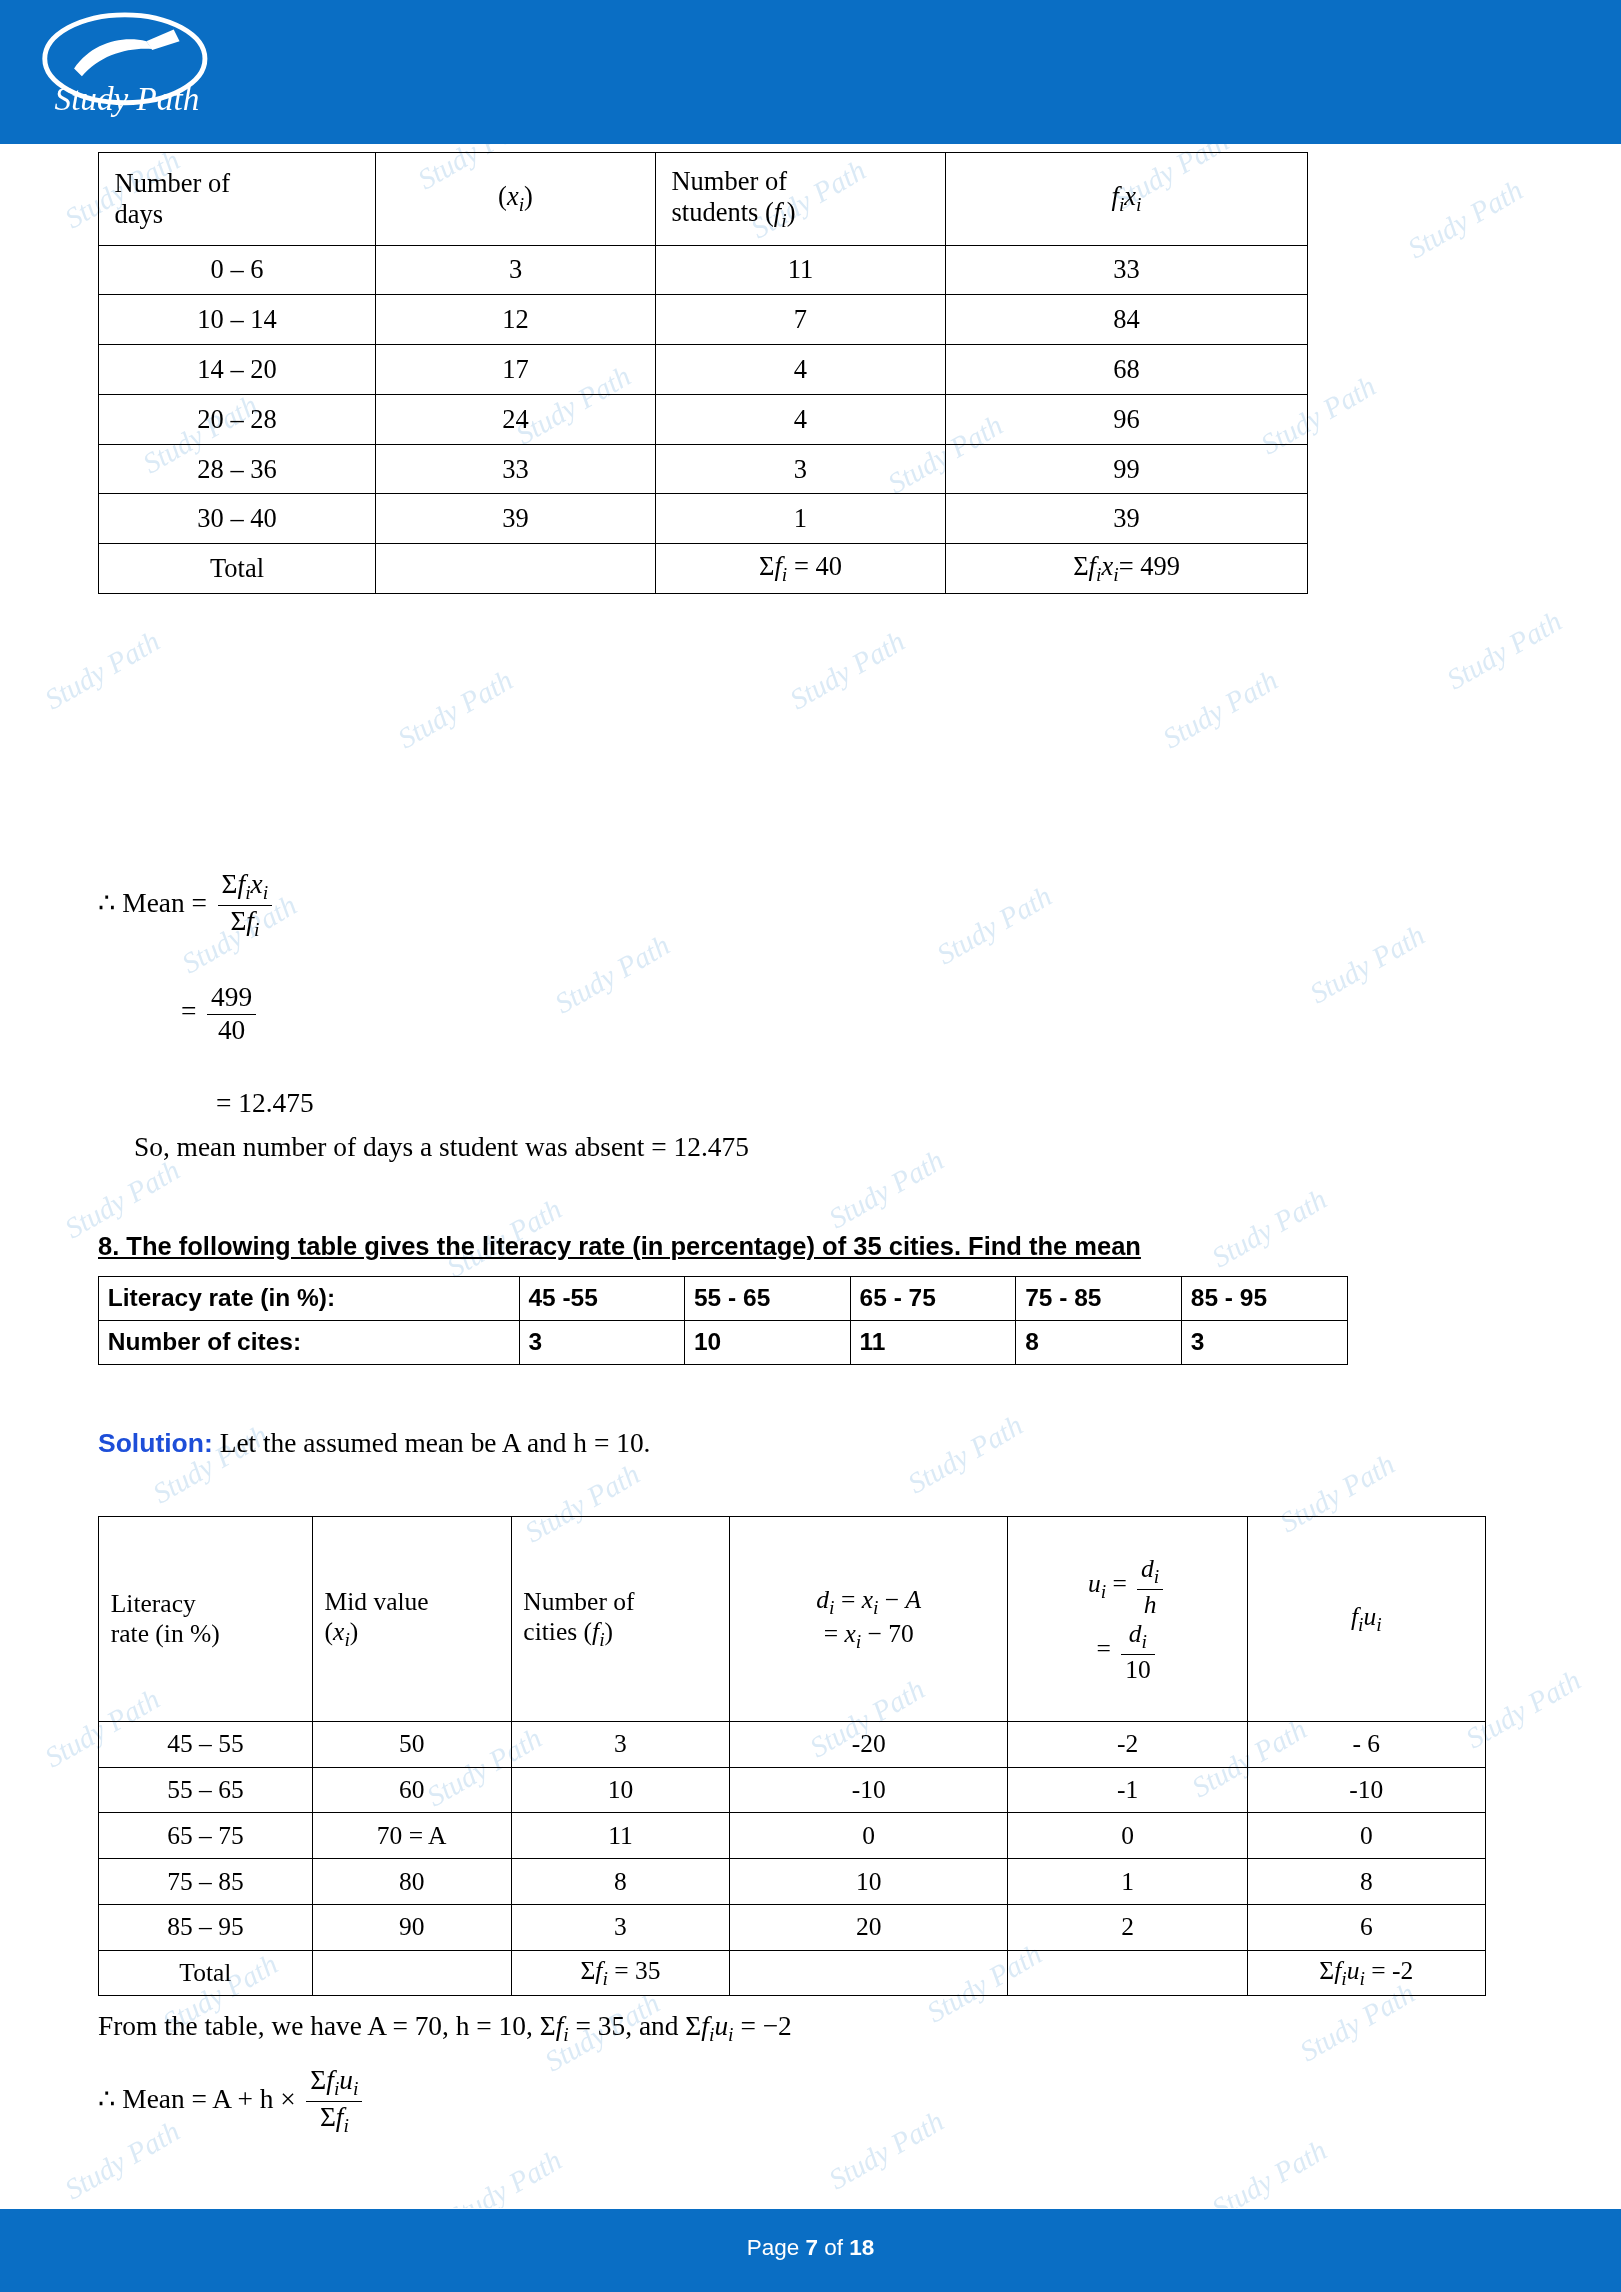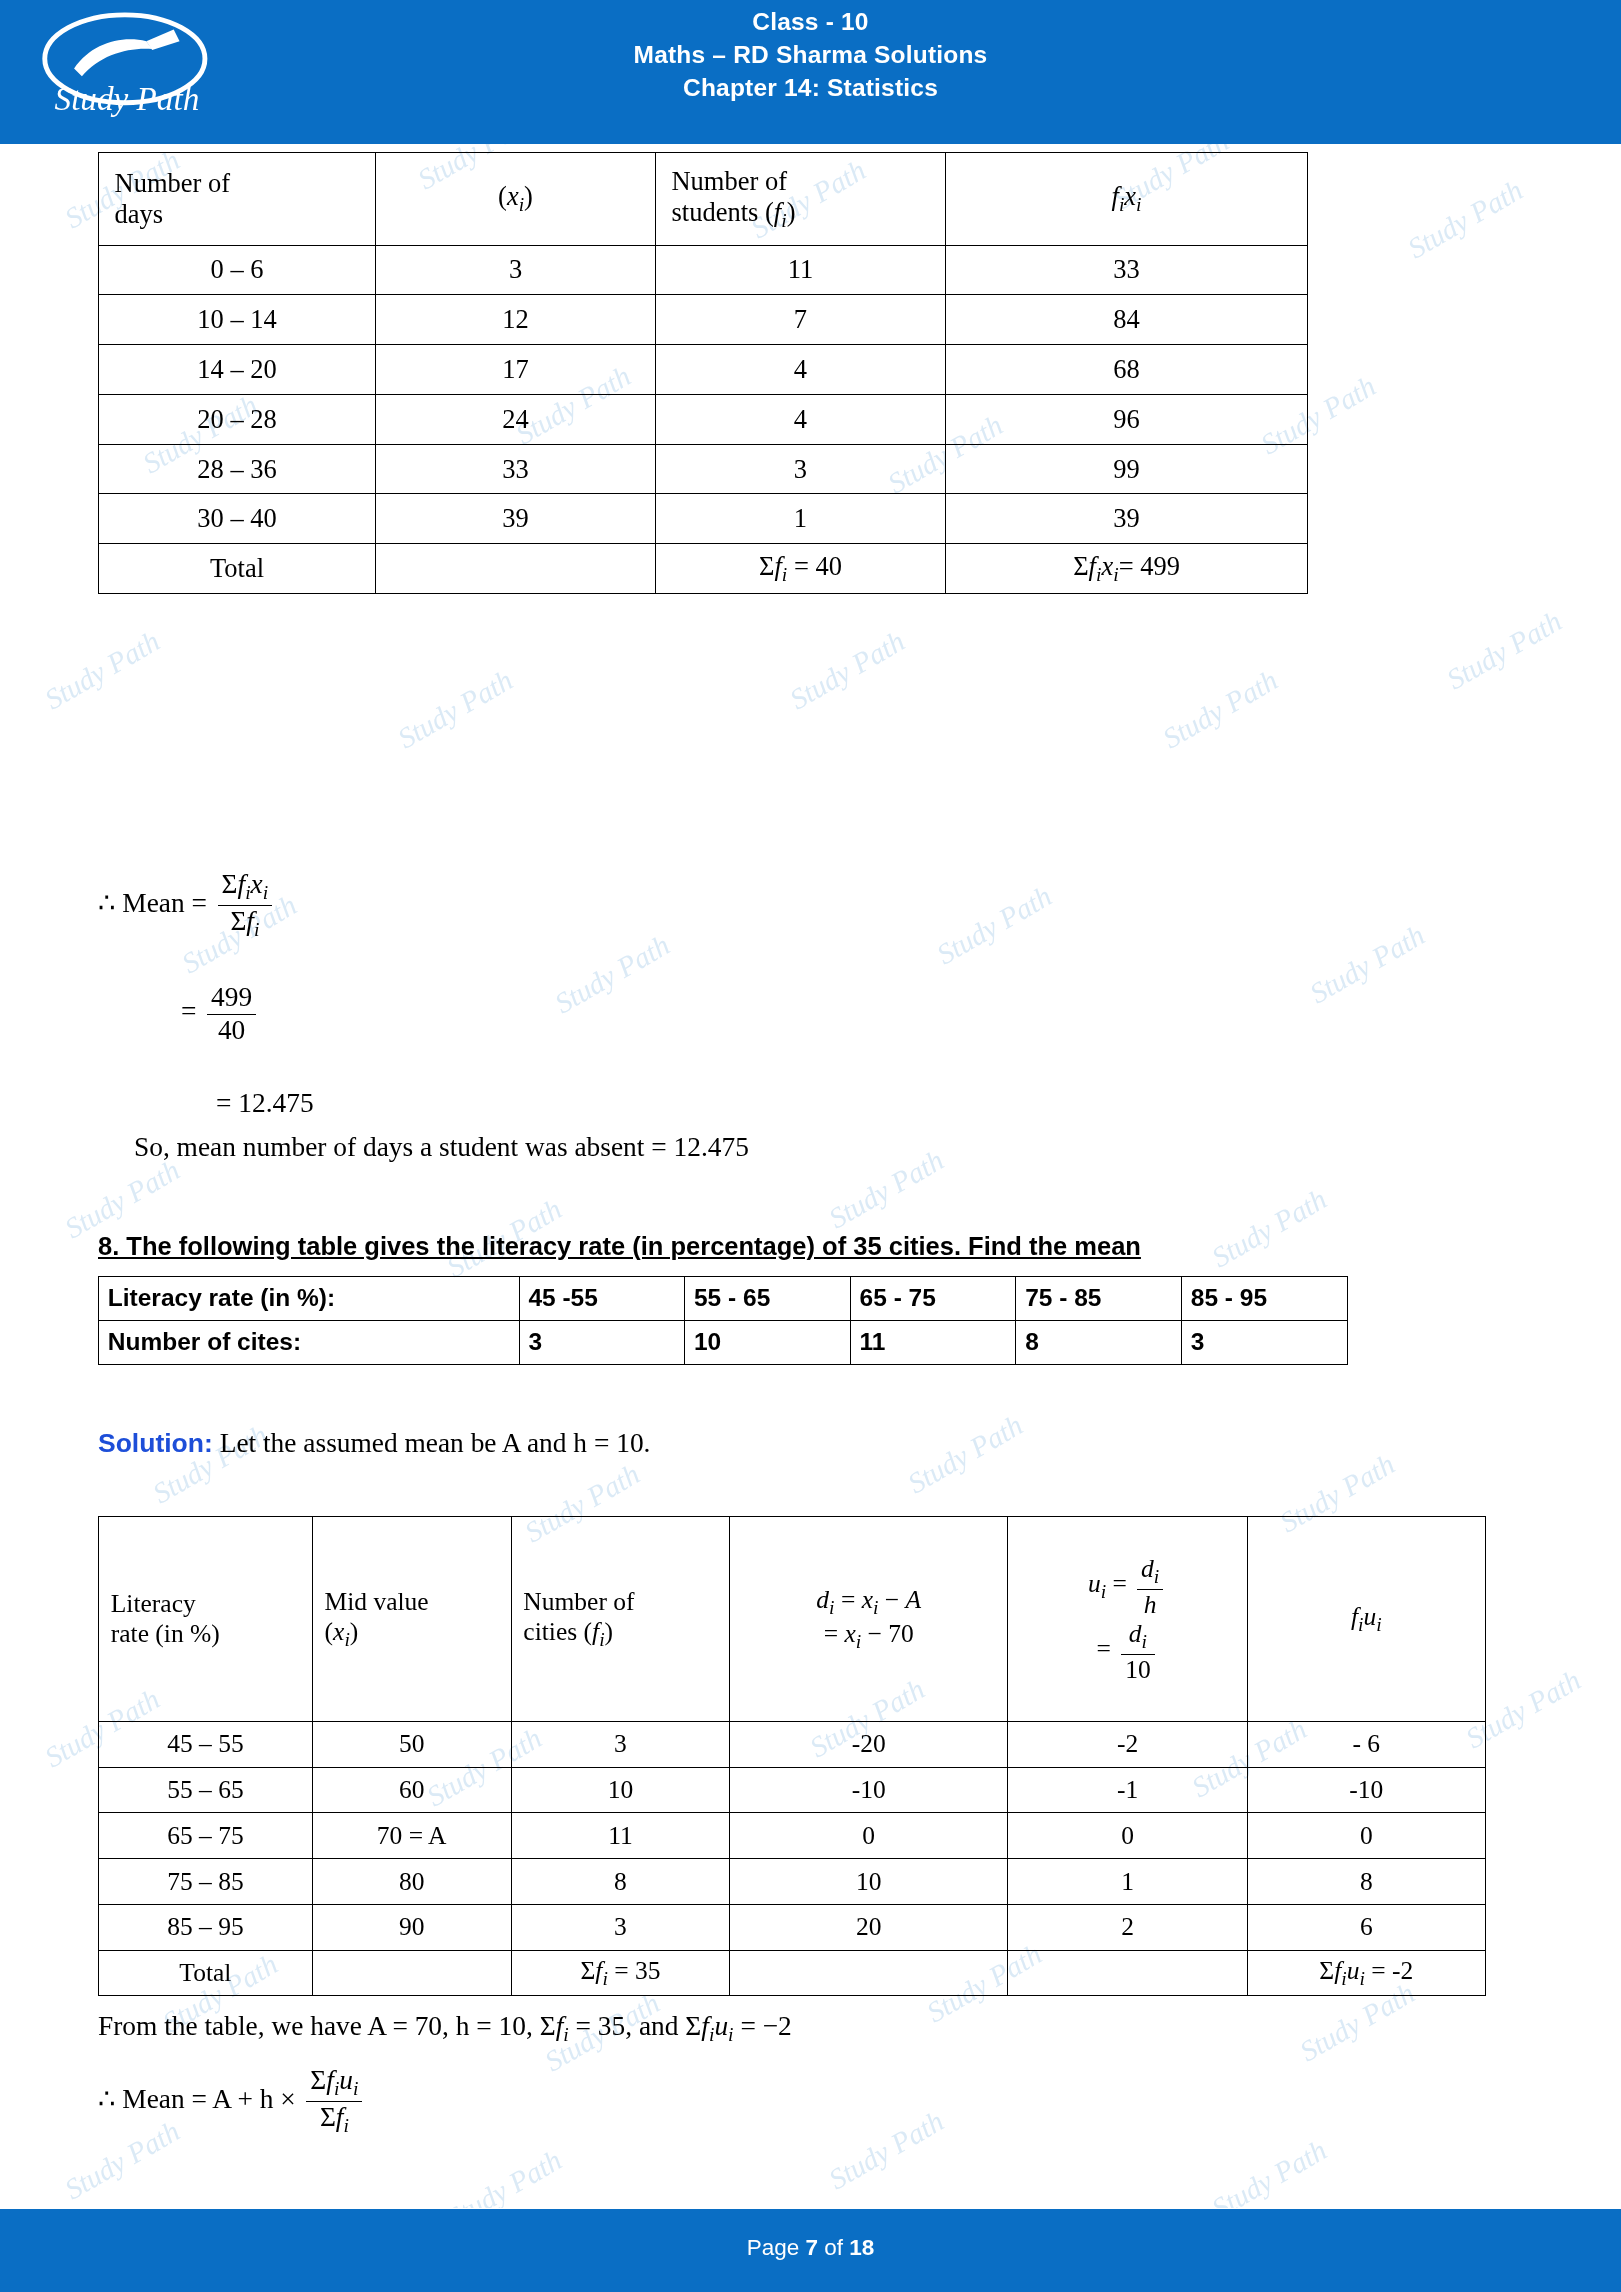--- a/index.html
+++ b/index.html
@@ -216,25 +216,20 @@
 <body>
 
 <div class="header">
   <div class="logo">
     <svg width="225" height="125" viewBox="0 0 230 128" xmlns="http://www.w3.org/2000/svg">
       <ellipse cx="100" cy="52" rx="82" ry="45" fill="none" stroke="#ffffff" stroke-width="5"></ellipse>
       <path d="M48 62 C66 36, 96 28, 122 34 L128 42 C104 40, 74 48, 56 70 Z" fill="#ffffff"></path>
       <path d="M122 34 L150 22 L156 34 L128 43 Z" fill="#ffffff"></path>
       <text x="28" y="104" font-family="Liberation Serif, serif" font-style="italic" font-size="34" fill="#ffffff">Study Path</text>
     </svg>
-  </div>
-  <div class="header-titles">
-    <div>Class - 10</div>
-    <div>Maths – RD Sharma Solutions</div>
-    <div>Chapter 14: Statistics</div>
   </div>
 </div>
 
 <div class="wm-layer">
   <div class="wm" style="left:59px;  top:29px;">Study Path</div>
   <div class="wm" style="left:412px; top:-9.8px;">Study Path</div>
   <div class="wm" style="left:745px; top:39px;">Study Path</div>
   <div class="wm" style="left:1108px;top:9.8px;">Study Path</div>
   <div class="wm" style="left:1402px;top:59px;">Study Path</div>
 

